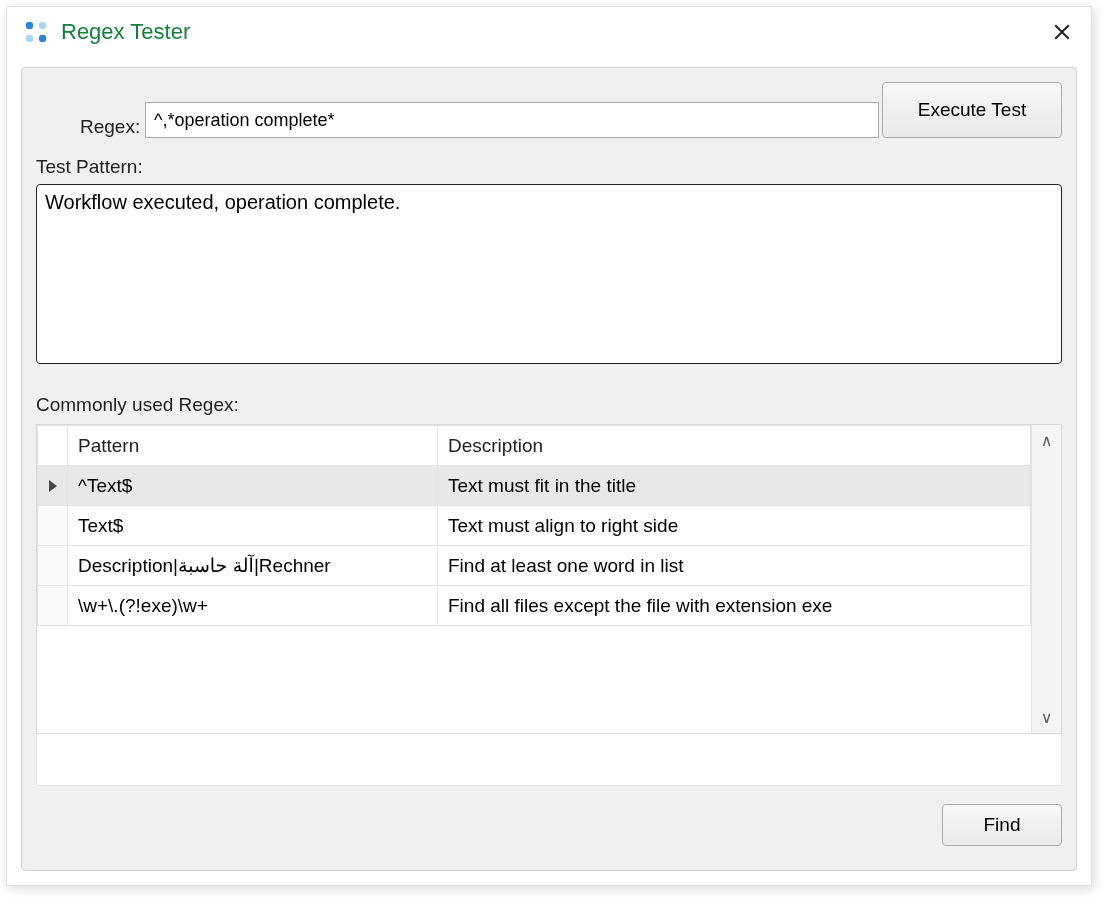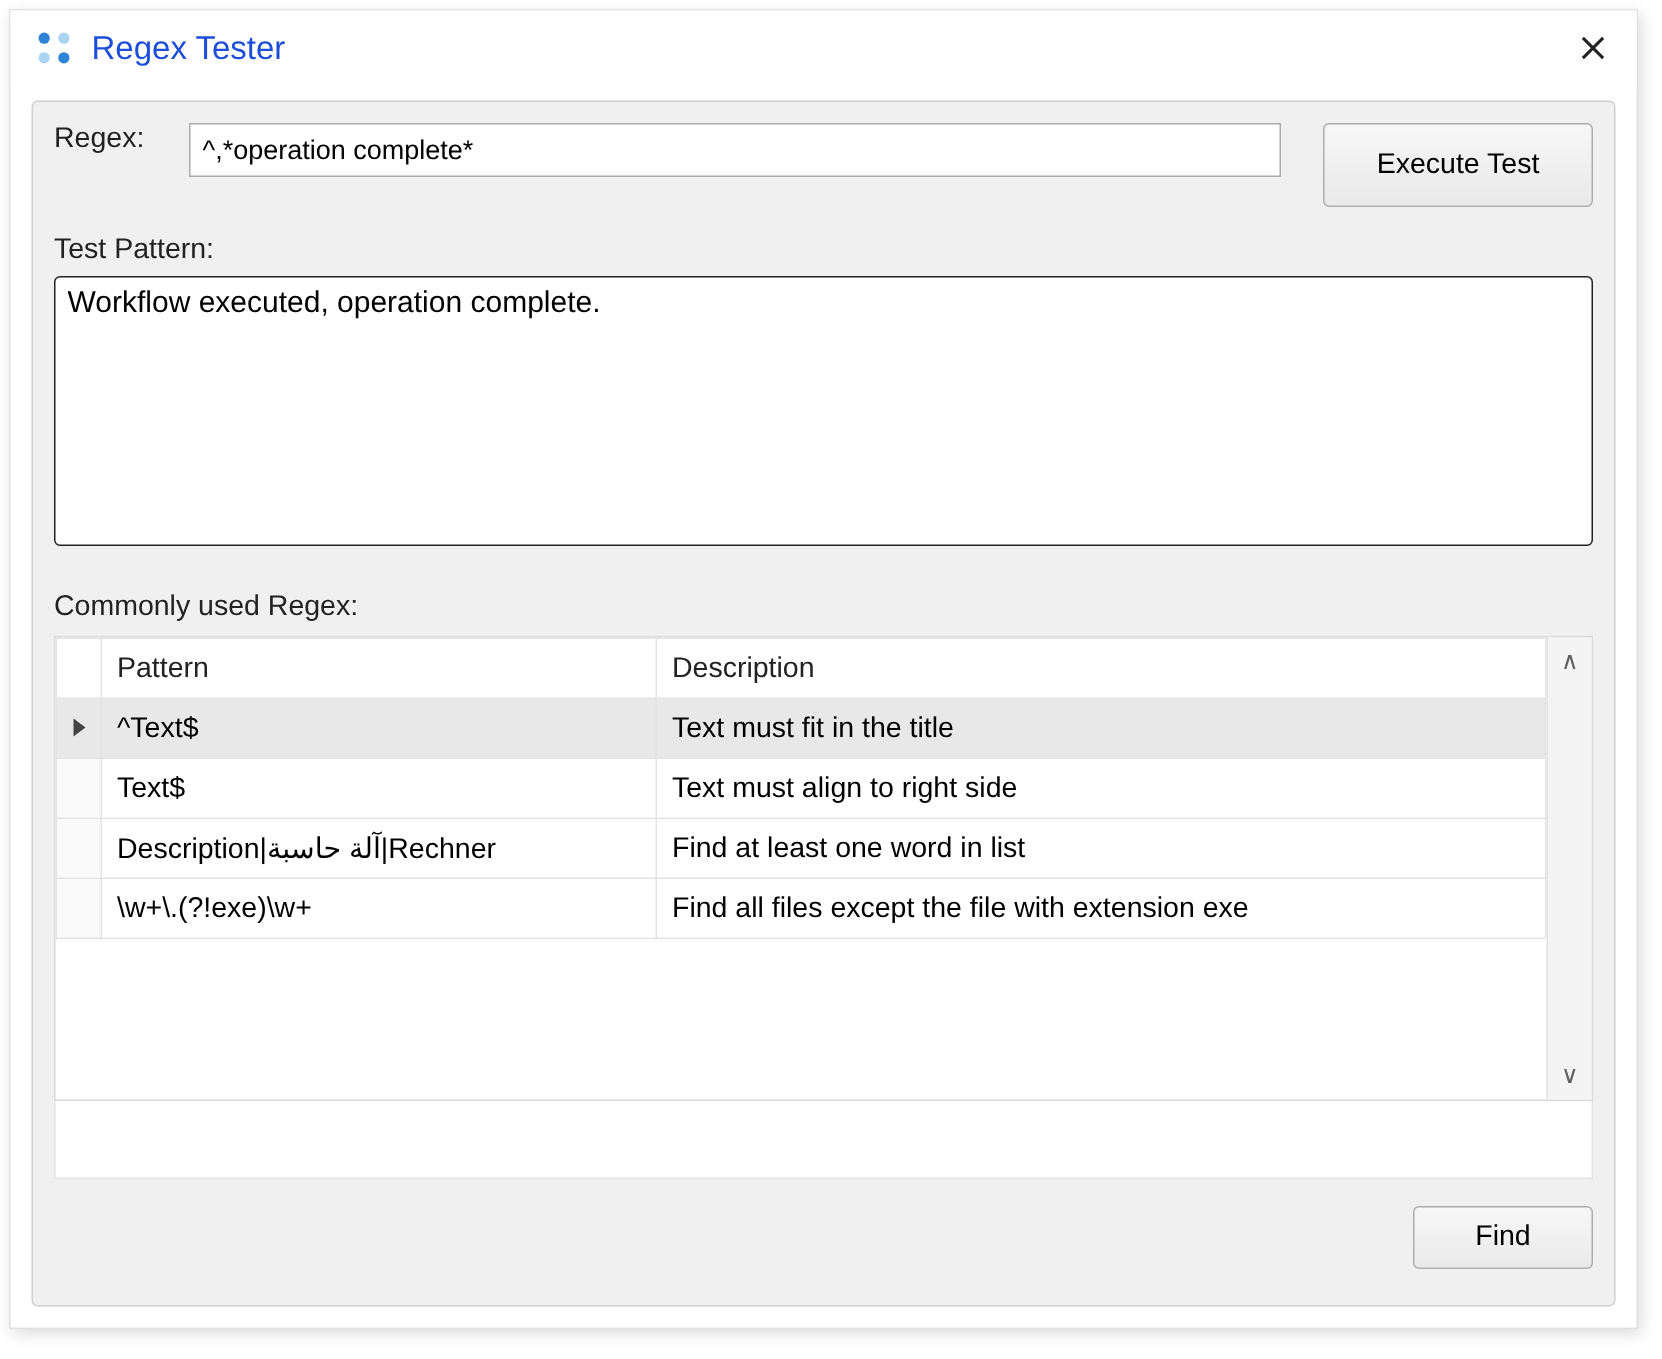--- a/index.html
+++ b/index.html
@@ -34,21 +34,21 @@
     .app-icon {
       width: 30px;
       height: 30px;
       margin-right: 10px;
       flex-shrink: 0;
     }
     .win-title {
       font-size: 22px;
       font-weight: 400;
       flex: 1;
-      color: #1d4ed8;
+      color: #15803d;
     }
     .close-x {
       width: 30px;
       height: 30px;
       cursor: pointer;
       display: flex;
       align-items: center;
       justify-content: center;
     }
     .close-x svg { width: 18px; height: 18px; }
@@ -57,23 +57,24 @@
       border: 1px solid #d0d0d0;
       border-radius: 4px;
       background: #f0f0f0;
       flex: 1;
       display: flex;
       flex-direction: column;
       padding: 14px;
     }
     .row-regex {
       display: flex;
-      align-items: flex-start;
-      gap: 28px;
+      align-items: flex-end;
+      gap: 3px;
       margin-bottom: 18px;
+      margin-left: 44px;
     }
     .label-regex {
       font-size: 19px;
       color: #222;
       width: 62px;
     }
     .input-regex {
       flex: 1;
       height: 36px;
       border: 1px solid #ababab;

